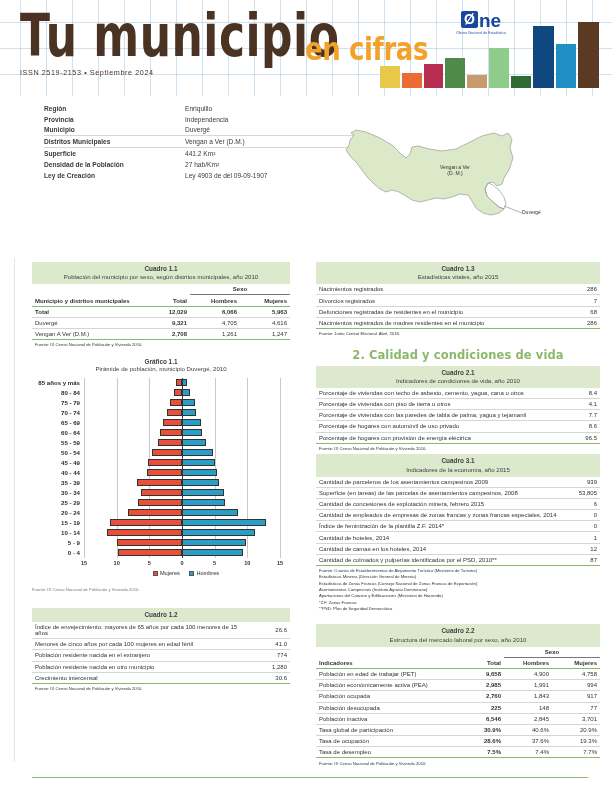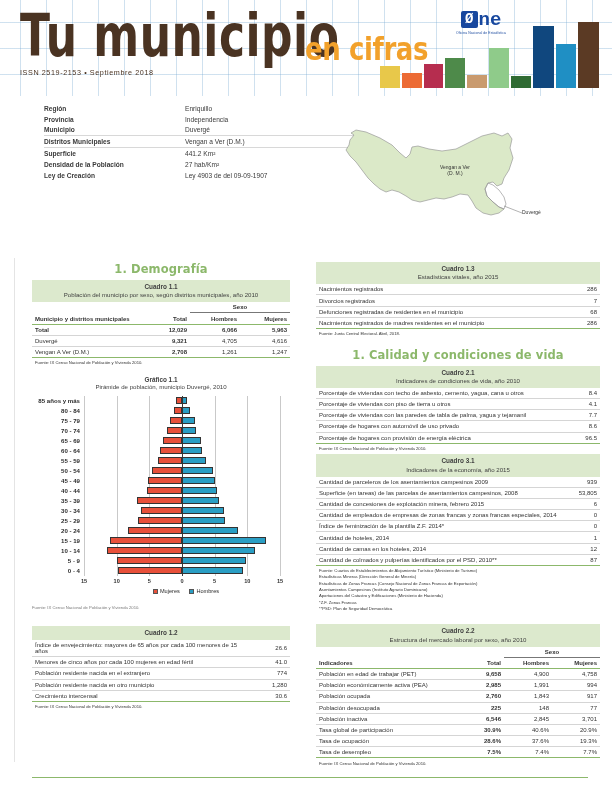--- a/index.html
+++ b/index.html
@@ -35,21 +35,21 @@
     font-weight: 700; font-size: 26px;
     color: #f2a12b; letter-spacing: -.4px;
     transform: scaleY(1.25); transform-origin: left top;
   }
   .issn {
     position: absolute; left: 20px; top: 68px;
     font-size: 7.2px; color: #4a3322; letter-spacing: .6px;
   }
   .logo-one { position: absolute; right: 106px; top: 11px; text-align: center; }
   .logo-one .mark {
-    font-family: Liberation Mono, monospace;
+    font-family: Liberation Sans, sans-serif;
     font-weight: 700; font-size: 19px; color: #17479e; line-height: 1;
   }
   .logo-one .mark .o {
     display: inline-block; background: #17479e; color: #fff;
     width: 17px; height: 17px; line-height: 17px; font-size: 14px;
     border-radius: 2px; margin-right: 1px; vertical-align: top;
   }
   .logo-one .tag { font-size: 3.4px; color: #17479e; letter-spacing: .1px; margin-top: 1px; }
   .bars { position: absolute; left: 380px; bottom: 8px; height: 66px; width: 222px; }
   .bars i { position: absolute; bottom: 0; display: block; }
@@ -123,21 +123,21 @@
 </head>
 <body>
 
 <div class="page">
 
   <div class="header">
     <div class="grid-bg"></div>
 
     <div class="title-main">Tu municipio</div>
     <div class="title-sub">en cifras</div>
-    <div class="issn">ISSN 2519-2153  •  Septiembre 2018</div>
+    <div class="issn">ISSN 2519-2153  •  Septiembre 2024</div>
 
     <div class="logo-one">
       <div class="mark">
         <span class="o">Ø</span><span>ne</span>
       </div>
       <div class="tag">Oficina Nacional de Estadística</div>
     </div>
 
     <div class="bars">
       <i style="left:0px;   width:20px; height:22px; background:#e8c84a;"></i>
@@ -202,21 +202,20 @@
     </div>
     <div class="map-label" style="left:186px; top:97px; width:40px; text-align:left;">
       <span>Duvergé</span>
     </div>
   </div>
 
   <div class="side-rule-l"></div>
 
   <div class="col-l">
 
-    <div class="sec-title">1. Demografía</div>
 
     <table class="tbl">
       <tbody>
           <tr>
         <td class="cap" colspan="4">
           <div class="c1">Cuadro 1.1</div>
           <div class="c2">Población del municipio por sexo, según distritos municipales, año 2010</div>
         </td>
       </tr>
       <tr>
@@ -435,21 +434,21 @@
       <tr class="thickline">
         <td class="lbl">Nacimientos registrados de madres residentes en el municipio</td>
         <td class="num">286</td>
       </tr>
       <tr>
         <td class="src" colspan="2">Fuente: Junta Central Electoral. Abril, 2018.</td>
       </tr>
     </tbody>
       </table>
 
-    <div class="sec-title r" style="margin-top:8px;">1. Calidad y condiciones de vida</div>
+    <div class="sec-title r" style="margin-top:8px;">2. Calidad y condiciones de vida</div>
 
     <table class="tbl">
       <tbody>
           <tr>
         <td class="cap" colspan="2">
           <div class="c1">Cuadro 2.1</div>
           <div class="c2">Indicadores de condiciones de vida, año 2010</div>
         </td>
       </tr>
       <tr class="rowline">

